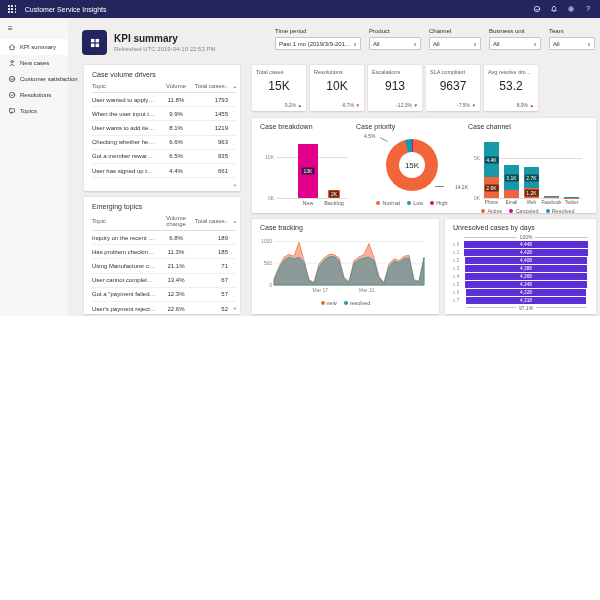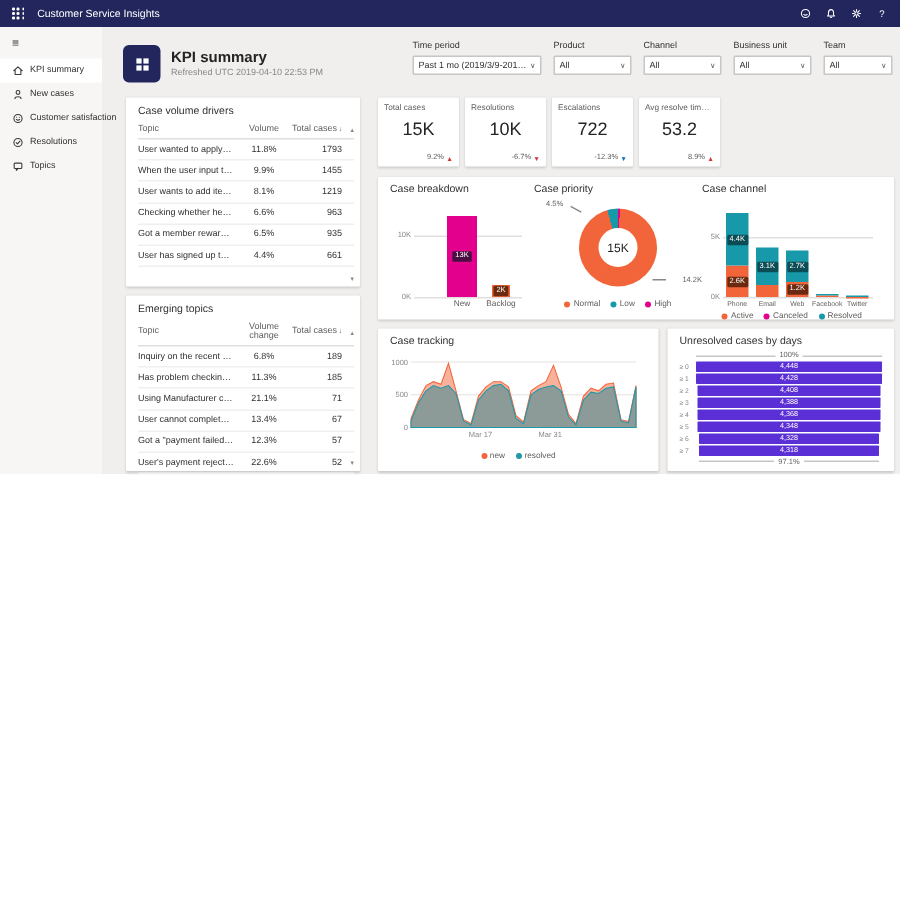--- a/index.html
+++ b/index.html
@@ -251,24 +251,32 @@
         <div class="kpi-card">
           <div class="kpi-label">Resolutions</div>
           <div class="kpi-value">10K</div>
           <div class="kpi-delta">
             <span>-6.7%</span>
             <span class="kpi-arrow" style="color: rgb(209, 52, 56);">▼</span>
           </div>
         </div>
         <div class="kpi-card">
           <div class="kpi-label">Escalations</div>
-          <div class="kpi-value">722</div>
+          <div class="kpi-value">913</div>
           <div class="kpi-delta">
             <span>-12.3%</span>
             <span class="kpi-arrow" style="color: rgb(15, 108, 189);">▼</span>
+          </div>
+        </div>
+        <div class="kpi-card">
+          <div class="kpi-label">SLA compliant</div>
+          <div class="kpi-value">9637</div>
+          <div class="kpi-delta">
+            <span>-7.5%</span>
+            <span class="kpi-arrow" style="color: rgb(209, 52, 56);">▼</span>
           </div>
         </div>
         <div class="kpi-card">
           <div class="kpi-label">Avg resolve time (H)</div>
           <div class="kpi-value">53.2</div>
           <div class="kpi-delta">
             <span>8.9%</span>
             <span class="kpi-arrow" style="color: rgb(209, 52, 56);">▲</span>
           </div>
         </div>

